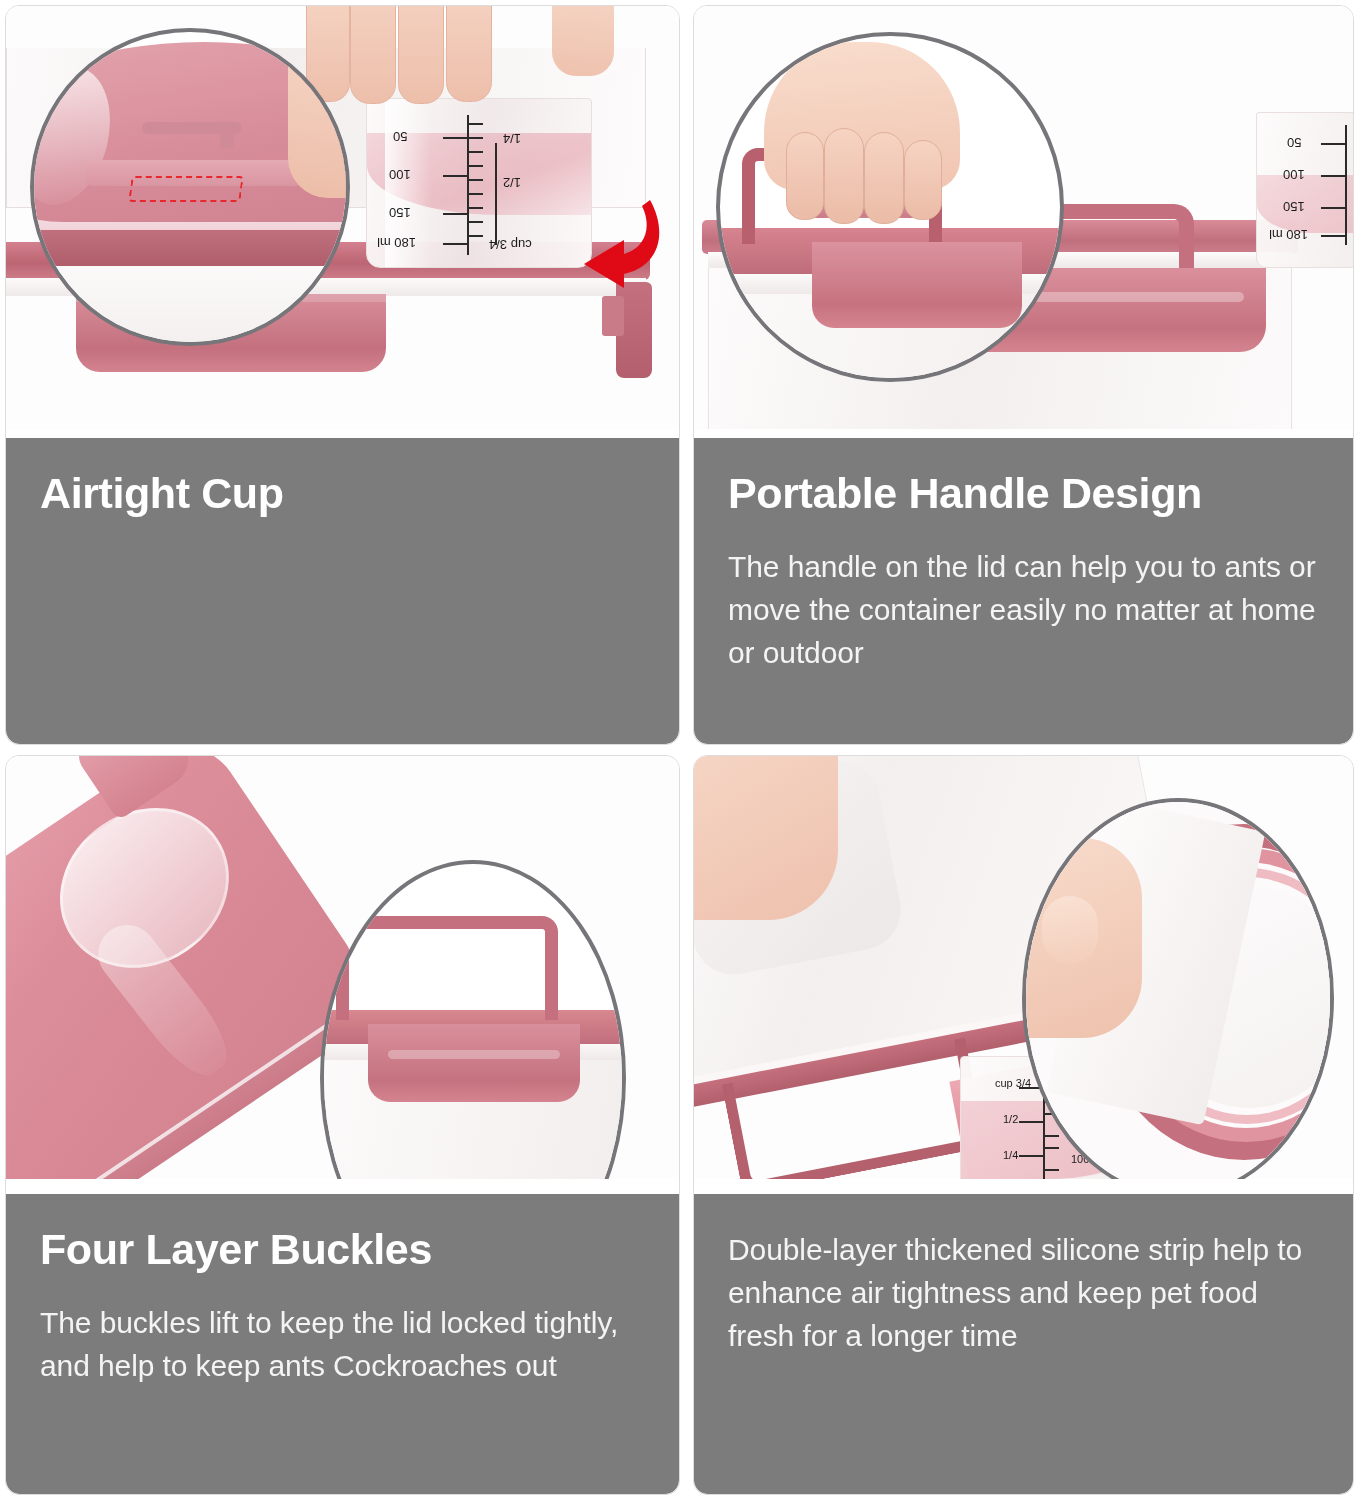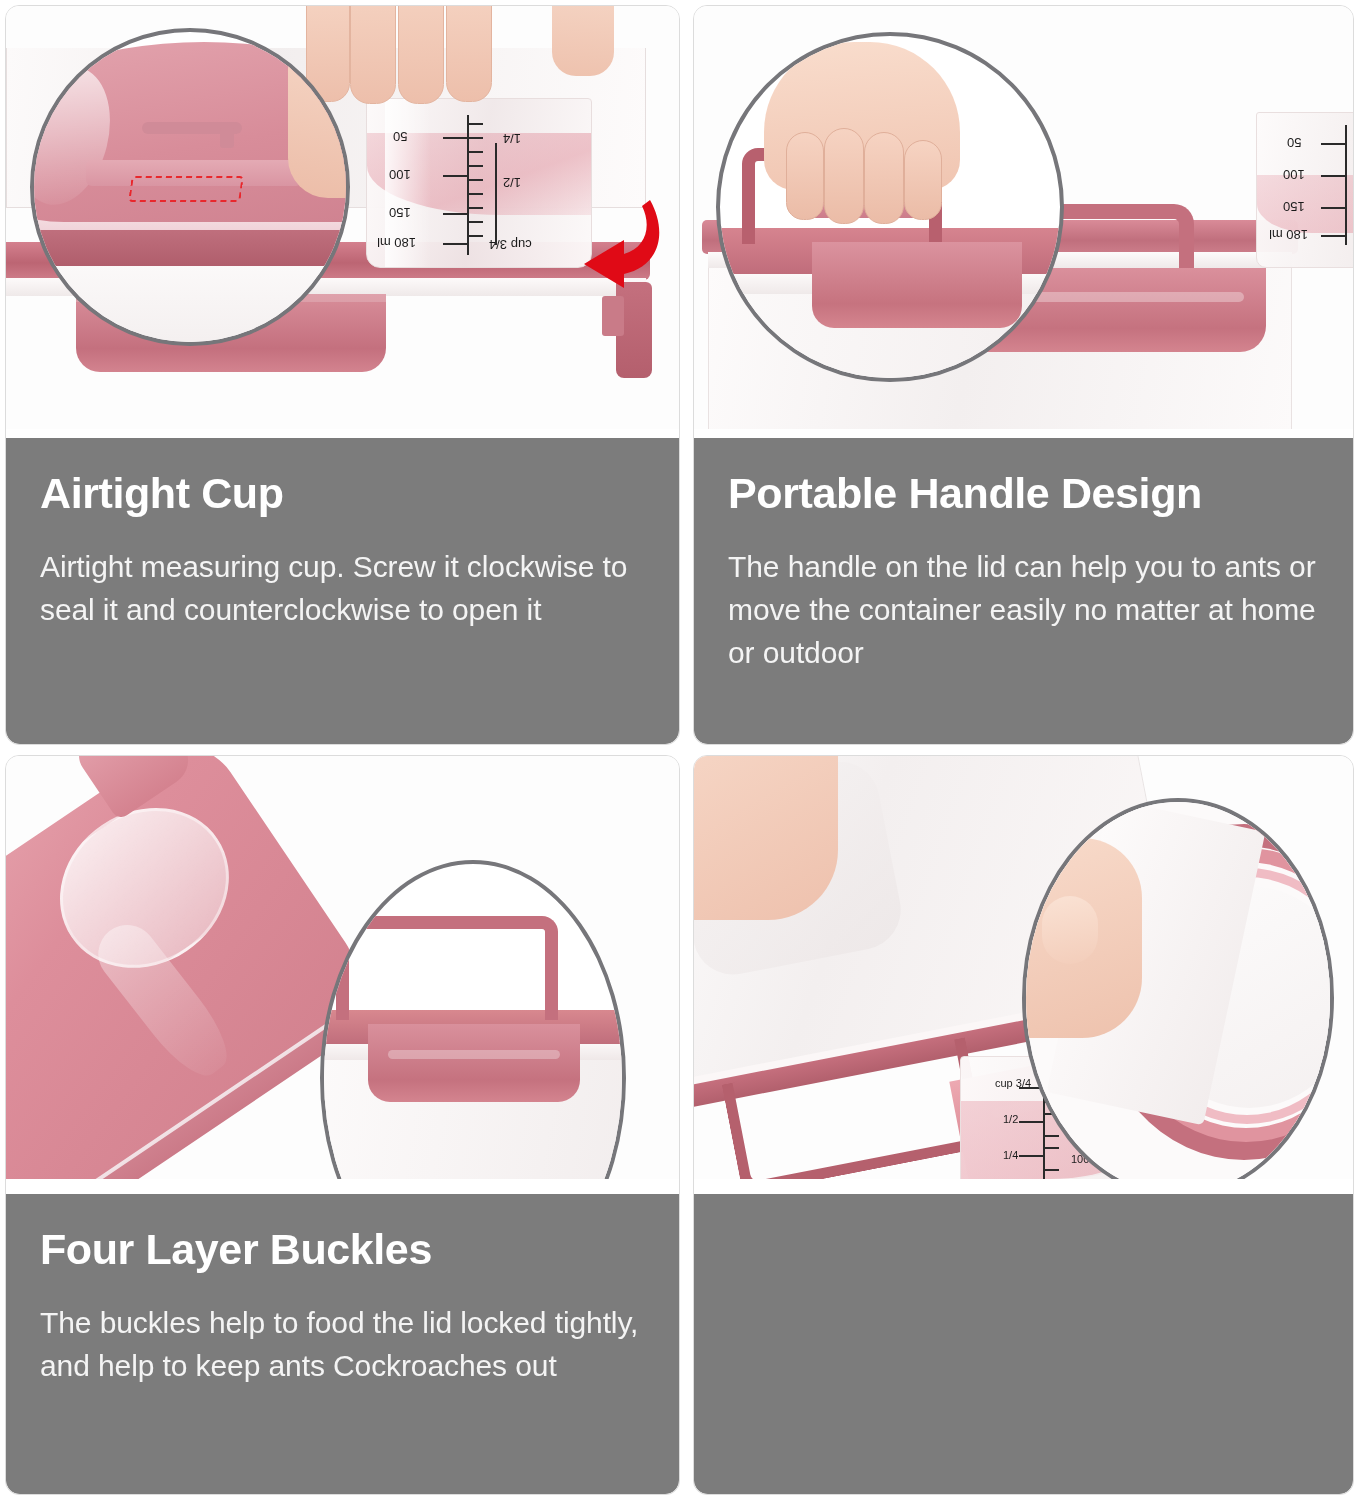--- a/index.html
+++ b/index.html
@@ -300,21 +300,20 @@
           <div class="m1-hand"></div>
         </div>
 
         <svg class="arrow1" viewBox="0 0 96 110">
           <path d="M78 8 C96 40, 88 74, 52 82 L52 96 L12 72 L52 48 L52 62 C74 56, 80 34, 70 14 Z" fill="#e00a16"></path>
         </svg>
       </div>
 
       <div class="caption">
         <div class="cap-title">Airtight Cup</div>
-        <div class="cap-body">Airtight measuring cup. Screw it clockwise to seal it and counterclockwise to open it</div>
       </div>
     </div>
   </div>
 
   <div class="card col-r row1">
     <div class="card-inner">
       <div class="photo">
 
         <div class="p2-body"></div>
         <div class="p2-lid"></div>
@@ -380,21 +379,21 @@
           <div class="m3-seal"></div>
           <div class="m3-lid"></div>
           <div class="m3-hb"></div>
           <div class="m3-buckle"></div>
           <div class="m3-rib"></div>
         </div>
       </div>
 
       <div class="caption">
         <div class="cap-title">Four Layer Buckles</div>
-        <div class="cap-body">The buckles help to food the lid locked tightly, and help to keep ants Cockroaches out</div>
+        <div class="cap-body">The buckles lift to keep the lid locked tightly, and help to keep ants Cockroaches out</div>
       </div>
     </div>
   </div>
 
   <div class="card col-r row2">
     <div class="card-inner">
       <div class="photo">
 
         <div class="p4-box">
           <div class="p4-boxbody"></div>
@@ -438,17 +437,18 @@
           <div class="m4-ring3"></div>
           <div class="m4-inner"></div>
           <div class="m4-strip"></div>
           <div class="m4-thumb">
             <div class="m4-nail"></div>
           </div>
         </div>
       </div>
 
       <div class="caption">
+        <div class="cap-body">Double-layer thickened silicone strip help to enhance air tightness and keep pet food fresh for a longer time</div>
       </div>
     </div>
   </div>
 
 </div>
 
 </body></html>

